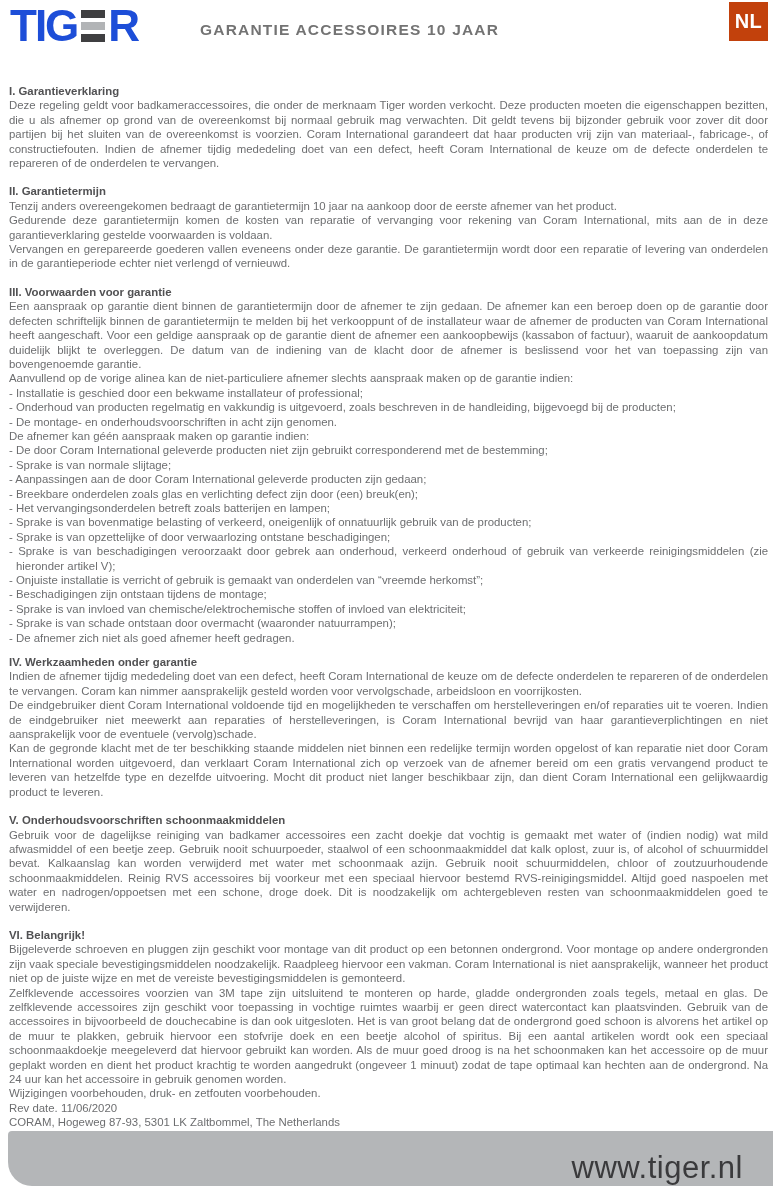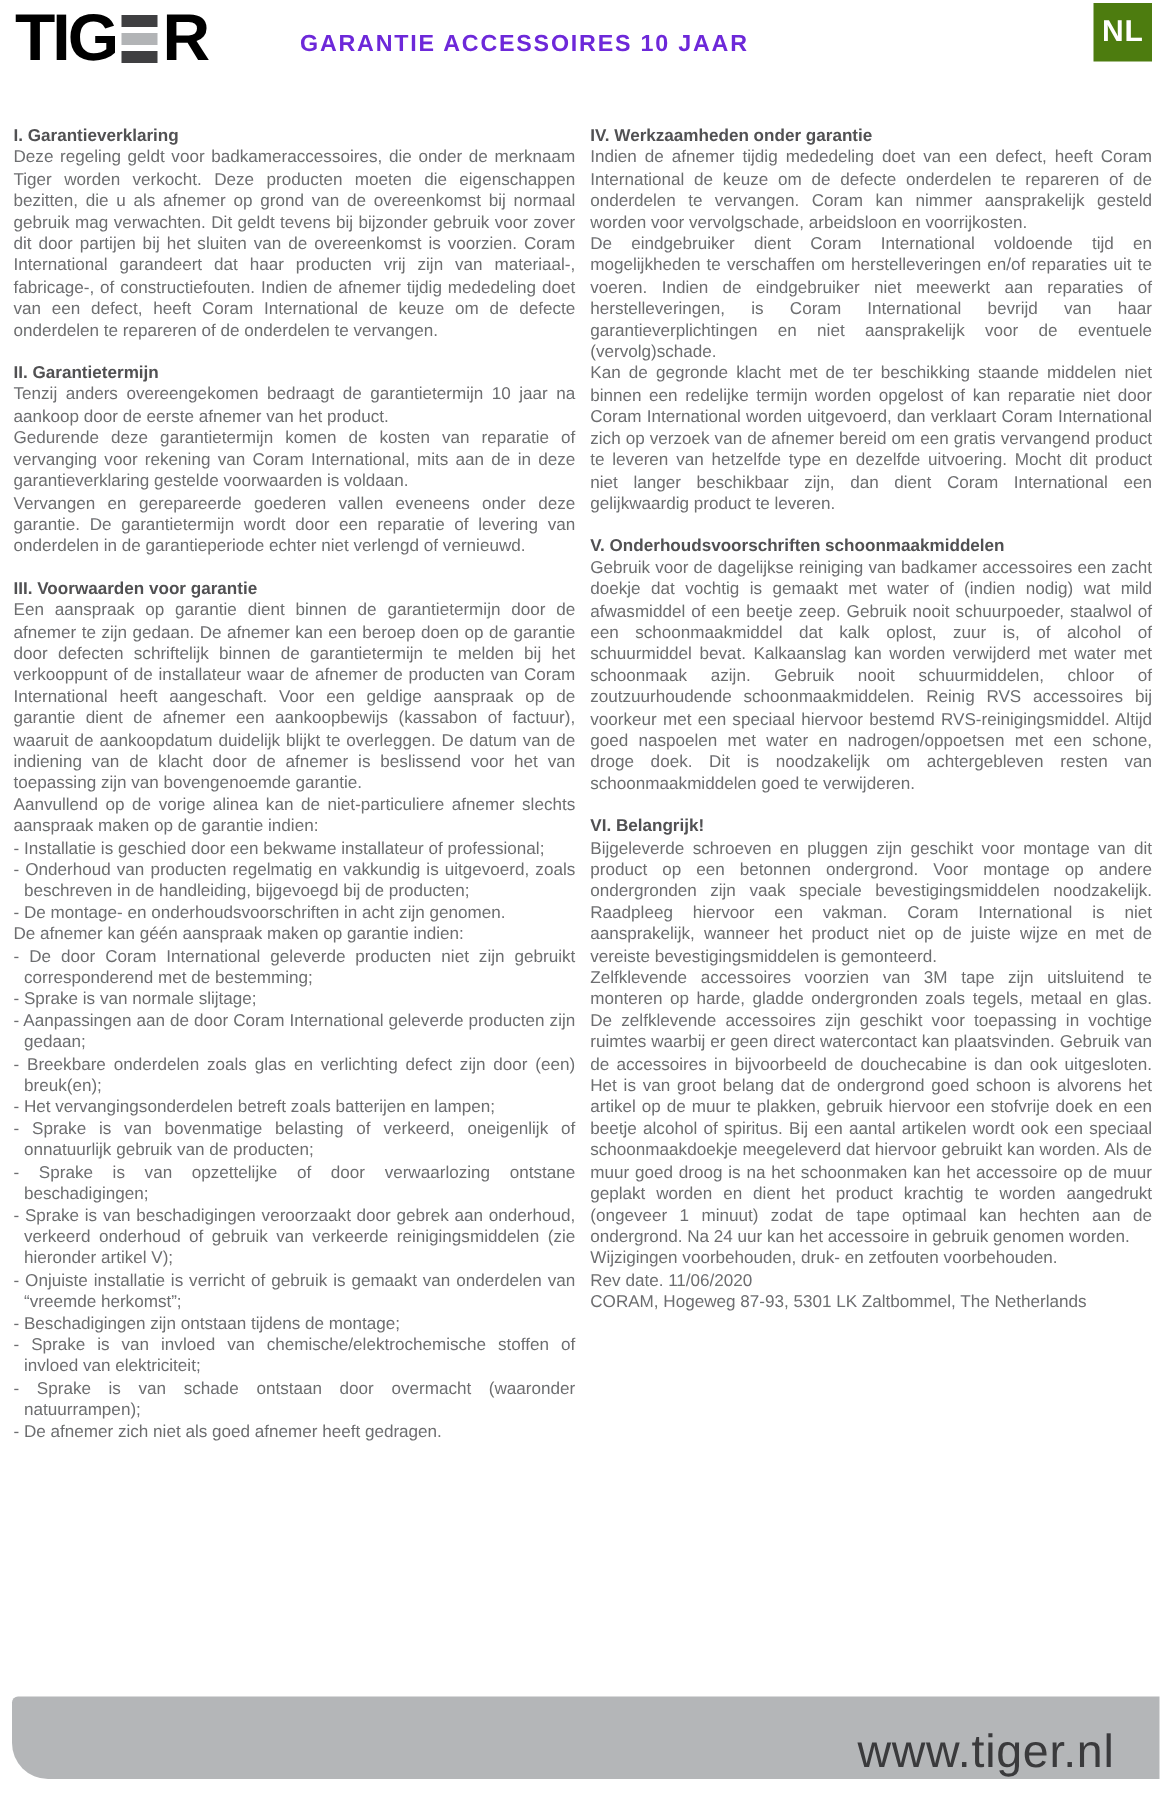--- a/index.html
+++ b/index.html
@@ -12,48 +12,49 @@
   }
 
   
   .header {
     position:absolute; top:0; left:0; right:0; height:70px;
   }
   .logo {
     position:absolute; left:10px; top:6px;
     display:flex; align-items:center;
     font-weight:800; font-size:44px; line-height:40px;
-    letter-spacing:-2px; color:#000000;
+    letter-spacing:-2px; color:#1d4ed8;
     font-family:"Liberation Sans","DejaVu Sans",sans-serif;
   }
   .logo .ebars {
     display:inline-flex; flex-direction:column; justify-content:center;
     gap:4px; margin:0 3px 0 4px; height:34px;
   }
   .logo .ebars span { display:block; width:24px; height:8px; background:#3f3f41; }
   .logo .ebars span.mid { background:#b2b4b6; }
   .page-title {
     position:absolute; left:200px; top:21px;
     font-weight:700; font-size:15.5px; letter-spacing:1.2px;
-    color:#6d28d9;
+    color:#737373;
   }
   .country-badge {
     position:absolute; right:5px; top:2px;
-    width:39px; height:39px; background:#4d7c0f;
+    width:39px; height:39px; background:#c2410c;
     color:#ffffff; font-weight:700; font-size:20px;
     display:flex; align-items:center; justify-content:center;
     letter-spacing:0.5px;
   }
 
   
   .content {
     position:absolute; top:84px; left:9px; right:5px;
     display:flex; gap:10px;
     font-size:11.4px; line-height:14.4px;
     text-align:justify;
+    flex-direction:column;
   }
   .column { flex:1 1 0; min-width:0; }
   .heading {
     font-weight:700; color:#515153; margin-top:14px;
     text-align:left;
   }
   .column > :first-child { margin-top:0; }
   .para { margin:0; }
   .para-gap { }
   .li { padding-left:7px; text-indent:-7px; }

